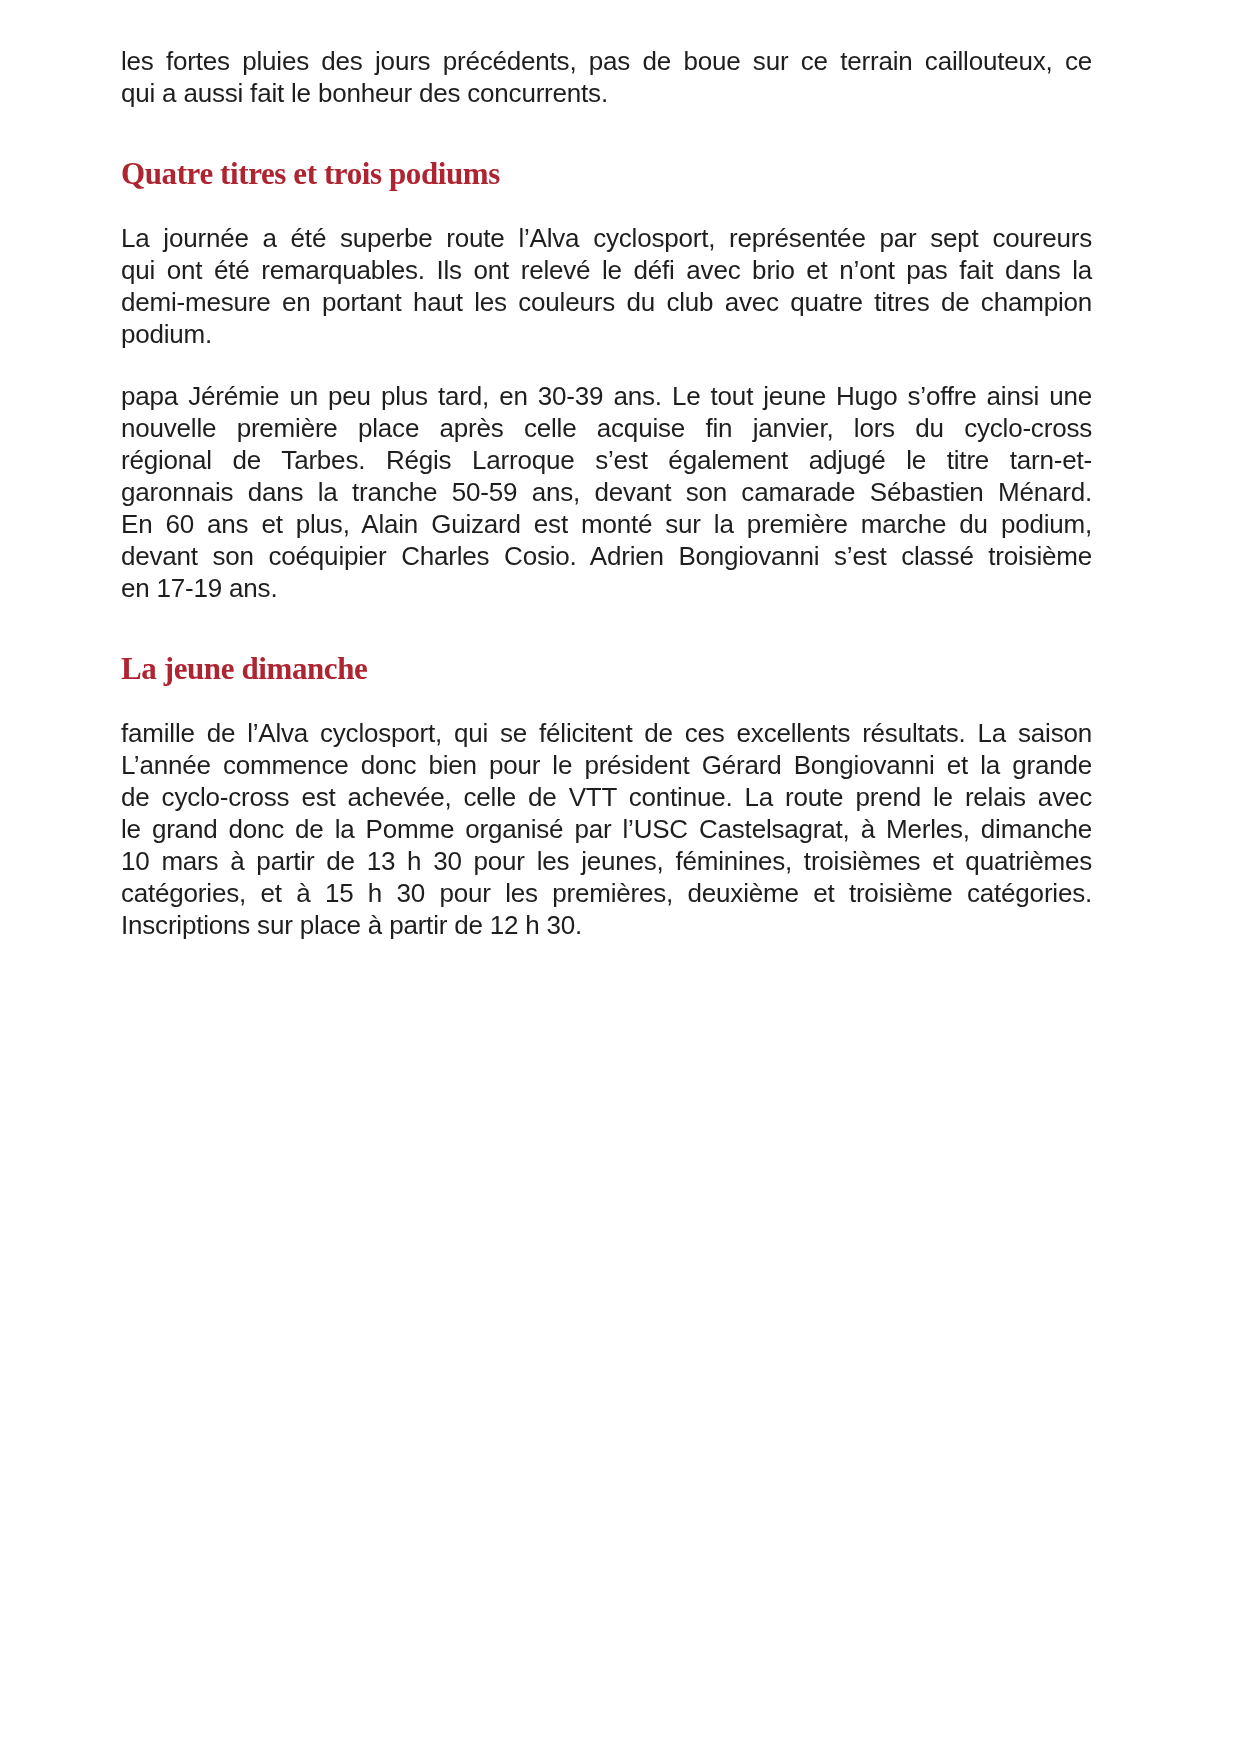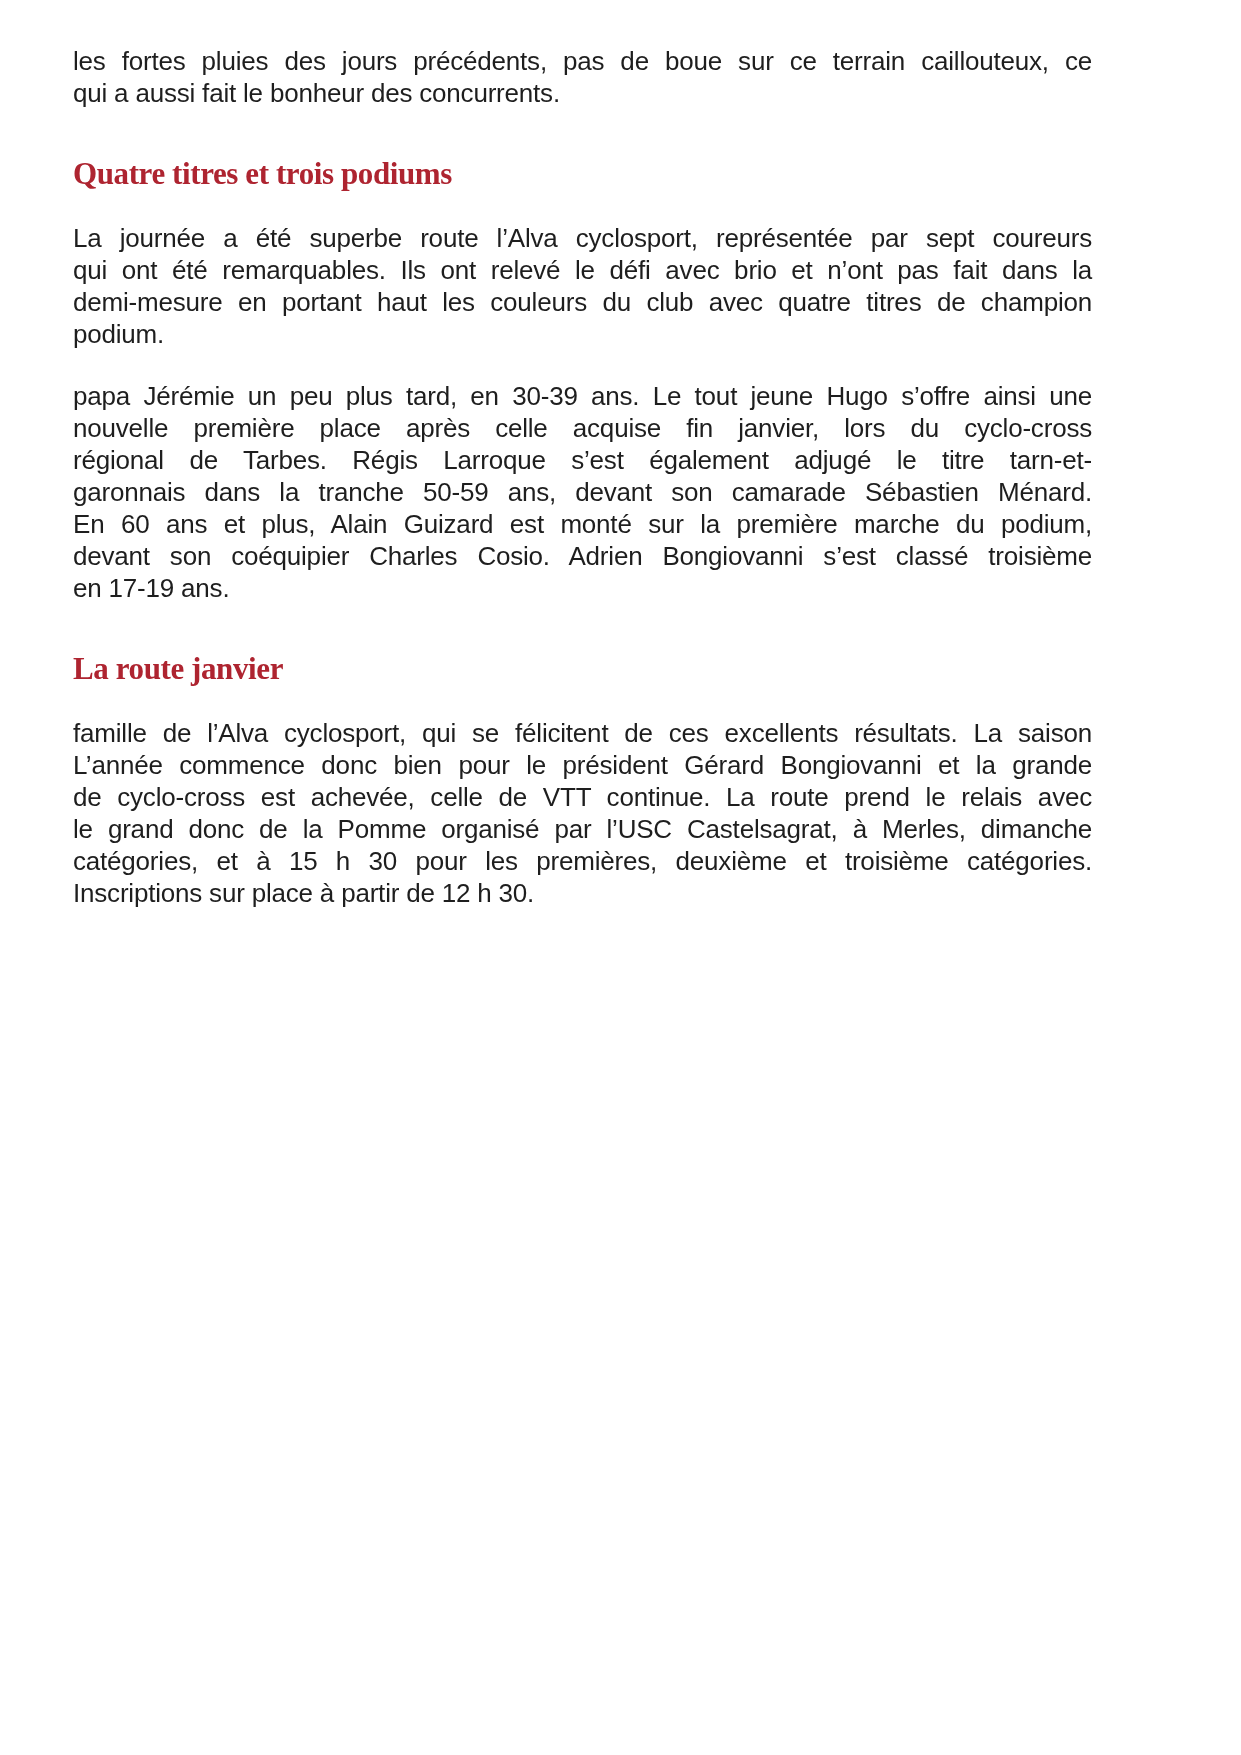--- a/index.html
+++ b/index.html
@@ -11,20 +11,21 @@
   html,body{margin:0;padding:0;}
   body{
     width:1241px;
     height:1755px;
     background:var(--page-bg);
     overflow:hidden;
     font-family:"Liberation Sans", sans-serif;
   }
   .article{
     padding:45px 149px 0 73px; 
+    margin-left:48px;
   }
   .para{
     margin:0 0 30px 0;
     font-size:26px;
     line-height:32px;
     letter-spacing:-0.2px;
     color:var(--body-text-color);
   }
   .para .line{
     text-align:justify;
@@ -67,24 +68,25 @@
   <div class="para">
     <div class="line">papa Jérémie un peu plus tard, en 30-39 ans. Le tout jeune Hugo s’offre ainsi une</div>
     <div class="line">nouvelle première place après celle acquise fin janvier, lors du cyclo-cross</div>
     <div class="line">régional de Tarbes. Régis Larroque s’est également adjugé le titre tarn-et-</div>
     <div class="line">garonnais dans la tranche 50-59 ans, devant son camarade Sébastien Ménard.</div>
     <div class="line">En 60 ans et plus, Alain Guizard est monté sur la première marche du podium,</div>
     <div class="line">devant son coéquipier Charles Cosio. Adrien Bongiovanni s’est classé troisième</div>
     <div class="line last">en 17-19 ans.</div>
   </div>
 
-  <h2 class="heading">La route janvier</h2>
+  <h2 class="heading">La jeune dimanche</h2>
 
   <div class="para">
     <div class="line">famille de l’Alva cyclosport, qui se félicitent de ces excellents résultats. La saison</div>
     <div class="line">L’année commence donc bien pour le président Gérard Bongiovanni et la grande</div>
     <div class="line">de cyclo-cross est achevée, celle de VTT continue. La route prend le relais avec</div>
     <div class="line">le grand donc de la Pomme organisé par l’USC Castelsagrat, à Merles, dimanche</div>
+    <div class="line">10 mars à partir de 13 h 30 pour les jeunes, féminines, troisièmes et quatrièmes</div>
     <div class="line">catégories, et à 15 h 30 pour les premières, deuxième et troisième catégories.</div>
     <div class="line last">Inscriptions sur place à partir de 12 h 30.</div>
   </div>
 
 </div>
 
 </body></html>

